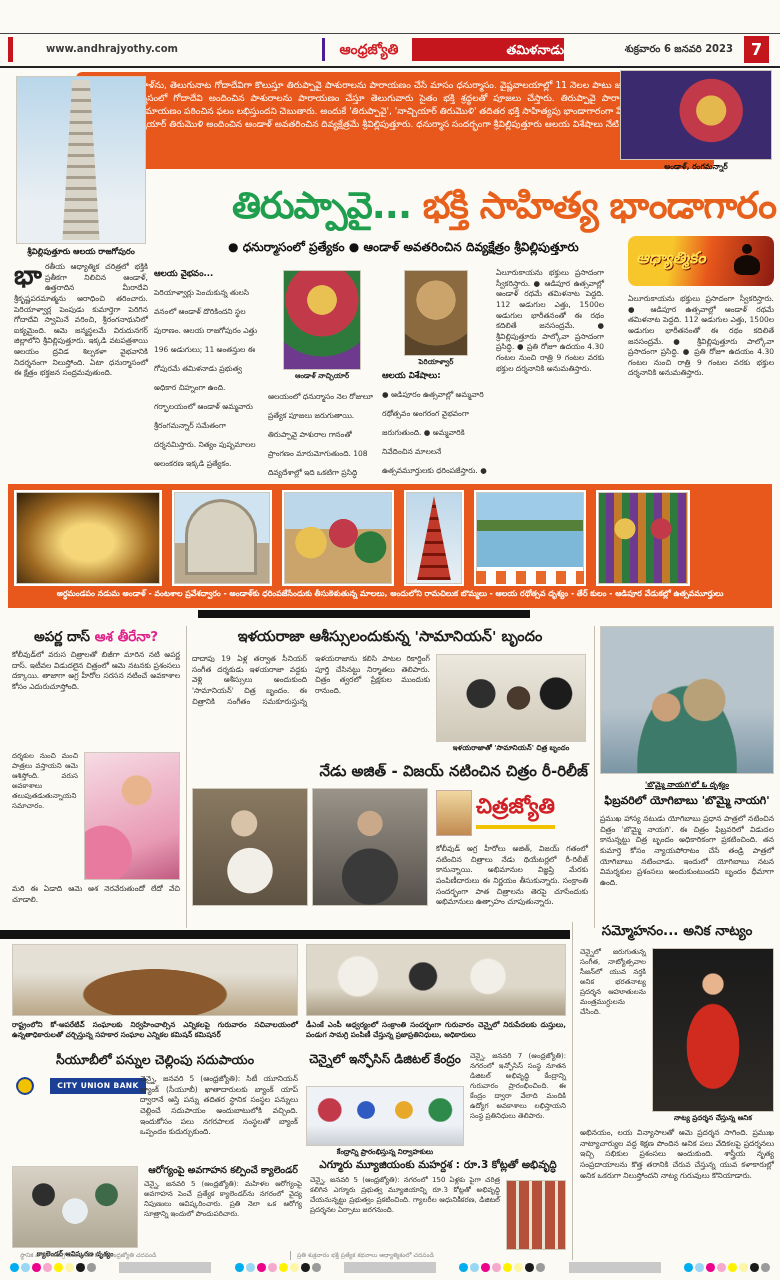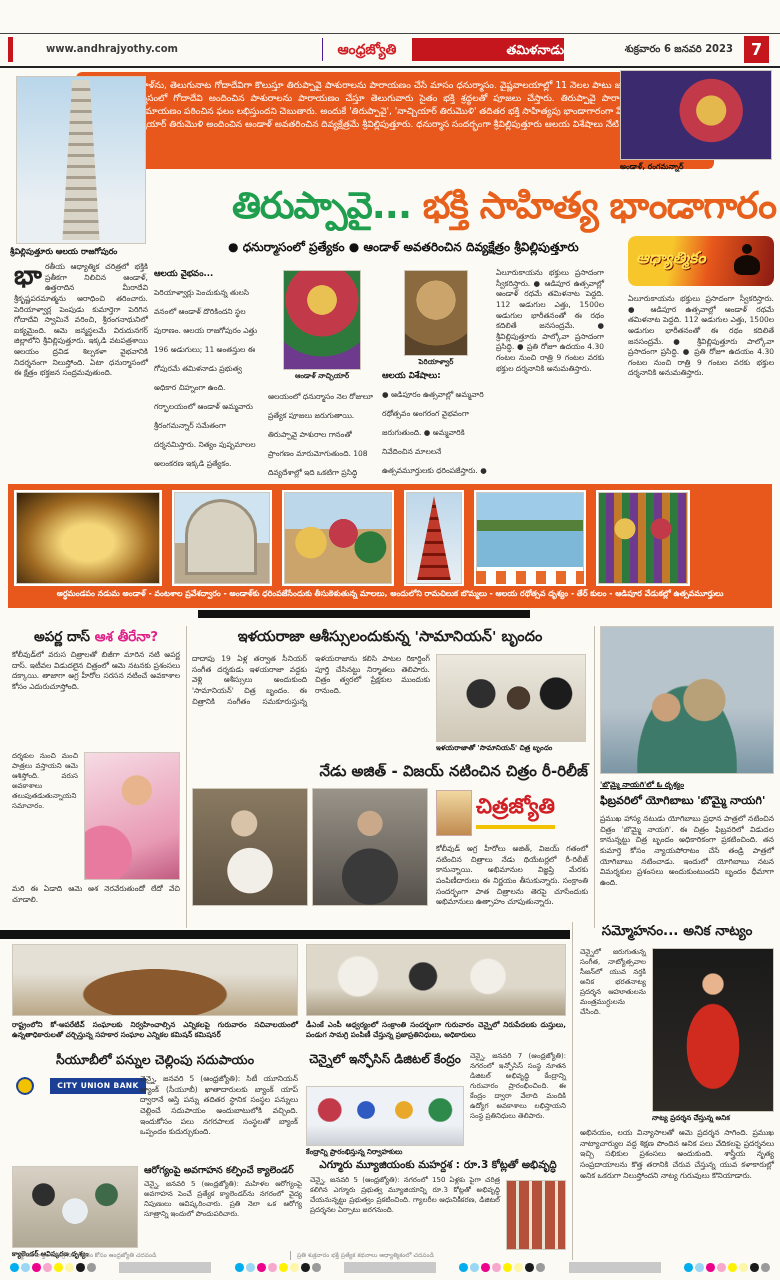--- a/index.html
+++ b/index.html
@@ -1,30 +1,30 @@
 <!DOCTYPE html>
 <html><head>
 <meta charset="utf-8">
 <style>
   html,body{margin:0;padding:0;background:#9e9e9e;}
   .page{position:relative;width:780px;height:1280px;background:#fbfaf5;overflow:hidden;
         font-family:"DejaVu Sans","Liberation Sans",sans-serif;color:#1c1c1c;}
   .abs{position:absolute;}
   .jtxt{font-size:7.5px;line-height:1.42;text-align:justify;color:#2e2e2e;}
-  .cap{font-weight:bold;text-align:left;color:#111;}
+  .cap{font-weight:bold;text-align:center;color:#111;}
   .photo{box-shadow:0 0 0 1px #cfc9bd inset;}
   .vrule{width:1px;background:#c3bdb1;}
   .hbar{background:#121212;}
 
   
   .hl1{left:0;top:33px;width:780px;height:1px;background:#444;}
   .hl2{left:0;top:66px;width:780px;height:2px;background:#222;}
   .redtick{left:8px;top:37px;width:5px;height:25px;background:#c4161c;}
   .url{left:30px;top:43px;font-size:10px;font-weight:bold;color:#3c3c3c;margin-left:16px;}
-  .masthead{left:322px;top:38px;width:88px;height:23px;border-left:1px solid #4c1d95;
+  .masthead{left:322px;top:38px;width:88px;height:23px;border-left:3px solid #4c1d95;
             text-align:center;font-size:14px;font-weight:bold;color:#d11f26;line-height:23px;}
   .secbox{left:412px;top:38px;width:152px;height:23px;background:#c4161c;color:#fff;
           font-size:12.5px;font-weight:bold;text-align:right;line-height:23px;}
   .date{left:598px;top:43px;width:135px;font-size:10px;font-weight:bold;color:#333;text-align:right;}
   .pagebox{left:744px;top:36px;width:25px;height:27px;background:#c4161c;color:#fff;
            font-size:16px;font-weight:bold;text-align:center;line-height:27px;}
 
   
   .introbox{left:76px;top:72px;width:638px;height:97px;background:#e8581c;border-radius:6px;
             padding:7px 10px;box-sizing:border-box;color:#fff;font-size:9px;line-height:1.45;text-align:justify;}
@@ -169,21 +169,21 @@
      radial-gradient(ellipse at 50% 60%,#d12a1e 0 30%,transparent 31%),
      linear-gradient(#1a1a1a,#2e2a26);}
   .danceCap{left:652px;top:1114px;width:122px;font-size:7px;}
   .danceB2{left:580px;top:1128px;width:194px;height:128px;}
   .calPh{left:12px;top:1166px;width:126px;height:82px;
      background:radial-gradient(circle at 25% 35%,#2e2e2e 0 10%,transparent 11%),
      radial-gradient(circle at 75% 35%,#3e6a4a 0 10%,transparent 11%),
      radial-gradient(circle at 50% 55%,#e8eef2 0 16%,transparent 17%),
      linear-gradient(#d8d2c6,#b0a894);}
   .calCapPh{left:12px;top:1250px;width:126px;font-size:6.8px;}
-  .calHead{left:144px;top:1164px;width:158px;font-size:9.5px;font-weight:bold;}
+  .calHead{left:144px;top:1164px;width:158px;text-align:center;font-size:9.5px;font-weight:bold;}
   .calBody{left:144px;top:1180px;width:158px;height:76px;font-size:7px;}
   .egHead{left:310px;top:1158px;width:256px;text-align:center;font-size:10.5px;font-weight:bold;}
   .egBody{left:310px;top:1176px;width:190px;height:80px;font-size:7px;}
   .egPh{left:506px;top:1180px;width:60px;height:70px;
      background:repeating-linear-gradient(90deg,#b5503a 0 10px,#e8e2d2 10px 13px),
      linear-gradient(#b5503a,#8a3424);}
 
   
   .fnote1{left:20px;top:1251px;width:250px;font-size:6px;color:#8a8a8a;}
   .fnote2{left:290px;top:1251px;width:260px;font-size:6px;color:#8a8a8a;border-left:1px solid #aaa;padding-left:6px;}

